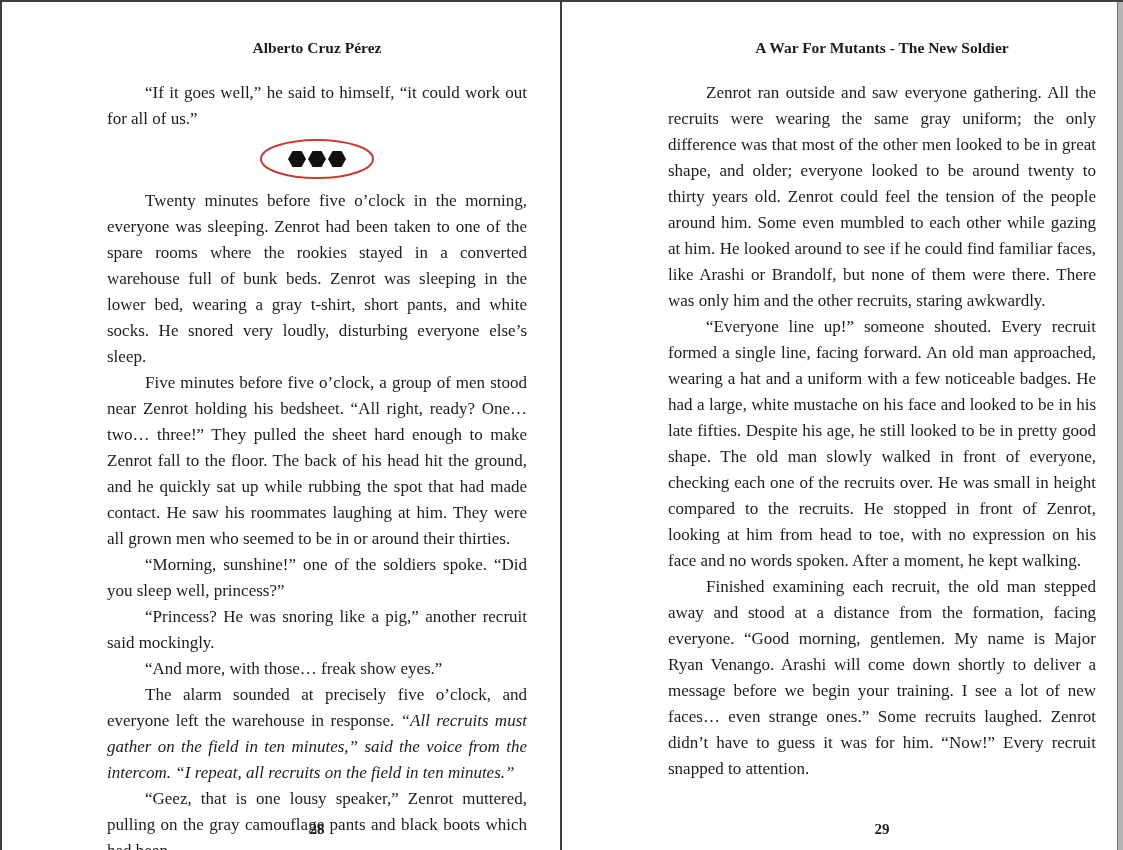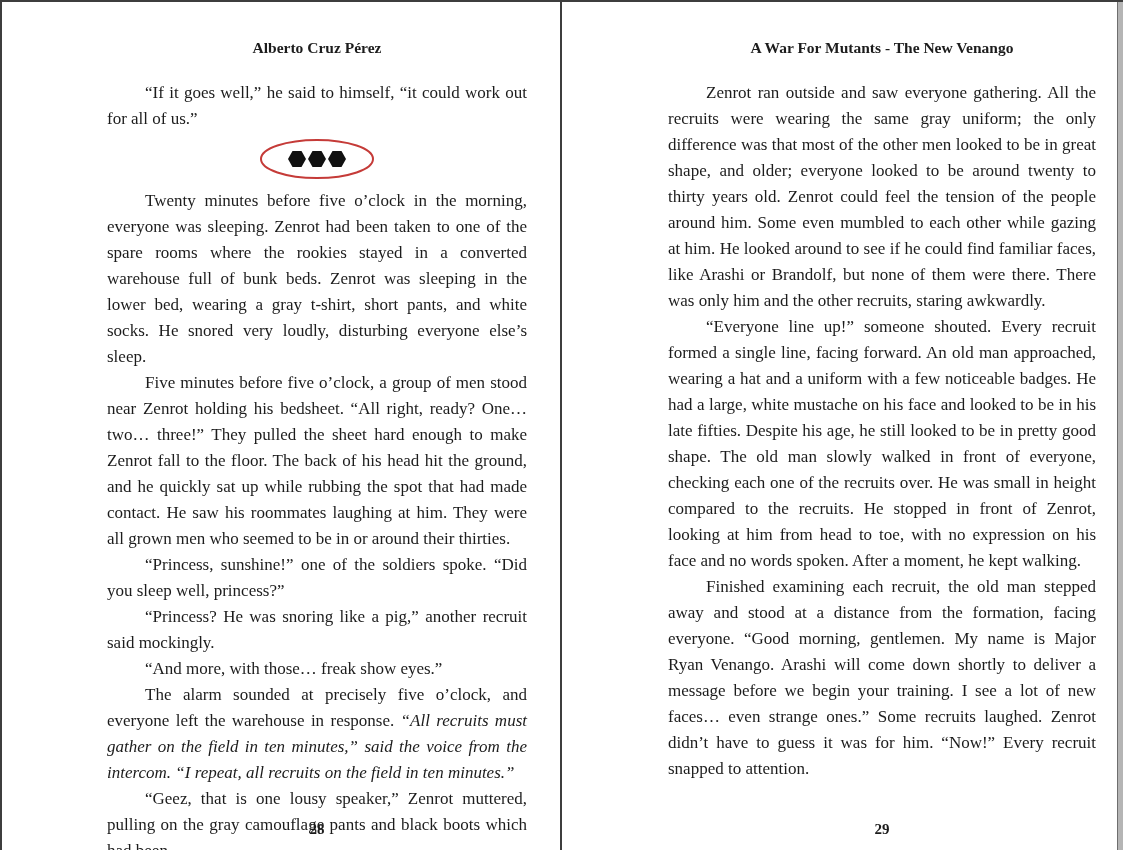--- a/index.html
+++ b/index.html
@@ -82,33 +82,33 @@
       <div class="scene-break">
     <svg width="118" height="44" viewBox="0 0 118 44">
       <ellipse class="orn-ellipse" cx="59" cy="22" rx="56" ry="19"></ellipse>
       <polygon class="orn-hex" points="34.5,14 43.5,14 48,22 43.5,30 34.5,30 30,22"></polygon>
       <polygon class="orn-hex" points="54.5,14 63.5,14 68,22 63.5,30 54.5,30 50,22"></polygon>
       <polygon class="orn-hex" points="74.5,14 83.5,14 88,22 83.5,30 74.5,30 70,22"></polygon>
     </svg>
   </div>
       <p class="para"><span>Twenty minutes before five o’clock in the morning, everyone was sleeping. Zenrot had been taken to one of the spare rooms where the rookies stayed in a converted warehouse full of bunk beds. Zenrot was sleeping in the lower bed, wearing a gray t-shirt, short pants, and white socks. He snored very loudly, disturbing everyone else’s sleep.</span></p>
       <p class="para"><span>Five minutes before five o’clock, a group of men stood near Zenrot holding his bedsheet. “All right, ready? One… two… three!” They pulled the sheet hard enough to make Zenrot fall to the floor. The back of his head hit the ground, and he quickly sat up while rubbing the spot that had made contact. He saw his roommates laughing at him. They were all grown men who seemed to be in or around their thirties.</span></p>
-      <p class="para"><span>“Princess, sunshine!” one of the soldiers spoke. “Did you sleep well, princess?”</span></p>
+      <p class="para"><span>“Morning, sunshine!” one of the soldiers spoke. “Did you sleep well, princess?”</span></p>
       <p class="para"><span>“Princess? He was snoring like a pig,” another recruit said mockingly.</span></p>
       <p class="para"><span>“And more, with those… freak show eyes.”</span></p>
       <p class="para"><span>The alarm sounded at precisely five o’clock, and everyone left the warehouse in response. </span><span class="italic">“All recruits must gather on the field in ten minutes,” said the voice from the intercom. “I repeat, all recruits on the field in ten minutes.”</span></p>
       <p class="para"><span>“Geez, that is one lousy speaker,” Zenrot muttered, pulling on the gray camouflage pants and black boots which had been</span></p>
     </div>
   <div class="page-number">28</div>
 </div>
 
 <div class="gutter"></div>
 
 <div class="page right">
-  <div class="running-header">A War For Mutants - The New Venango</div>
+  <div class="running-header">A War For Mutants - The New Soldier</div>
   <div class="body">
       <p class="para"><span>Zenrot ran outside and saw everyone gathering. All the recruits were wearing the same gray uniform; the only difference was that most of the other men looked to be in great shape, and older; everyone looked to be around twenty to thirty years old. Zenrot could feel the tension of the people around him. Some even mumbled to each other while gazing at him. He looked around to see if he could find familiar faces, like Arashi or Brandolf, but none of them were there. There was only him and the other recruits, staring awkwardly.</span></p>
       <p class="para"><span>“Everyone line up!” someone shouted. Every recruit formed a single line, facing forward. An old man approached, wearing a hat and a uniform with a few noticeable badges. He had a large, white mustache on his face and looked to be in his late fifties. Despite his age, he still looked to be in pretty good shape. The old man slowly walked in front of everyone, checking each one of the recruits over. He was small in height compared to the recruits. He stopped in front of Zenrot, looking at him from head to toe, with no expression on his face and no words spoken. After a moment, he kept walking.</span></p>
       <p class="para"><span>Finished examining each recruit, the old man stepped away and stood at a distance from the formation, facing everyone. “Good morning, gentlemen. My name is Major Ryan Venango. Arashi will come down shortly to deliver a message before we begin your training. I see a lot of new faces… even strange ones.” Some recruits laughed. Zenrot didn’t have to guess it was for him. “Now!” Every recruit snapped to attention.</span></p>
     </div>
   <div class="page-number">29</div>
 </div>
 
 <div class="edge-strip"></div>
 

